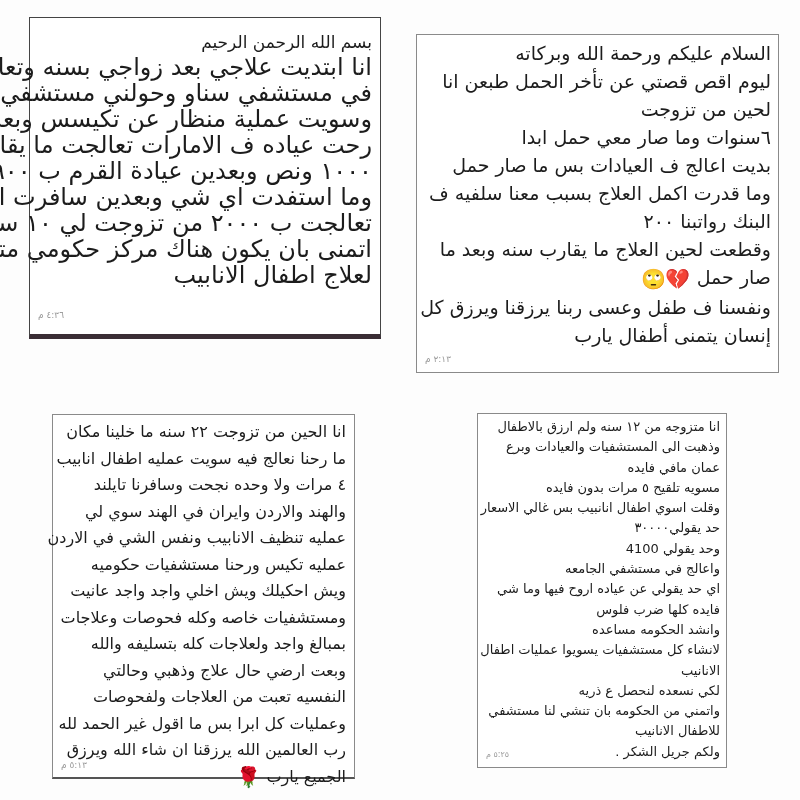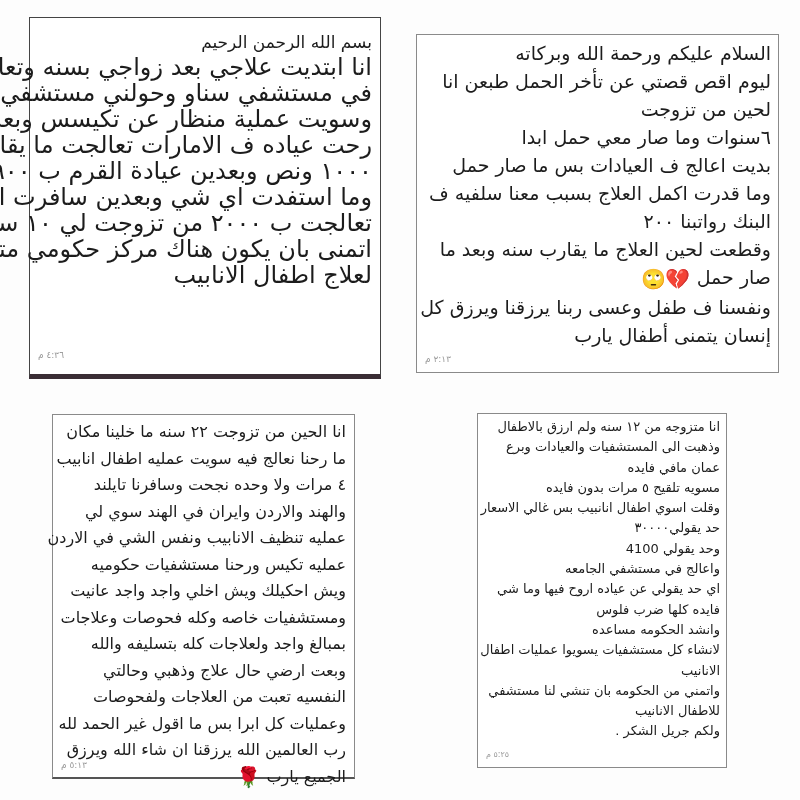--- a/index.html
+++ b/index.html
@@ -20,21 +20,21 @@
     .card .lines { position: absolute; right: 6px; left: 6px; top: 6px; }
     .line { white-space: nowrap; text-align: right; }
     .time {
       position: absolute;
       left: 8px;
       color: #9a9a9a;
       font-size: 9px;
       direction: rtl;
     }
     
-    #card1 { left: 29px; top: 17px; width: 352px; height: 362px; border-color: #444; border-bottom: 5px solid #3a2d35; }
+    #card1 { left: 29px; top: 17px; width: 352px; height: 322px; border-color: #444; border-bottom: 5px solid #3a2d35; }
     #card1 .lines { top: 12px; right: 8px; }
     #card1 .line { font-size: 24px; line-height: 26px; }
     #card1 .line.first { font-size: 17px; line-height: 24px; }
     #card1 .time { bottom: 14px; }
     
     #card2 { left: 416px; top: 34px; width: 363px; height: 339px; padding-left: 16px; }
     #card2 .lines { top: 4px; right: 7px; }
     #card2 .line { font-size: 19px; line-height: 28px; }
     #card2 .time { bottom: 8px; }
     
@@ -121,18 +121,19 @@
     <div class="line">مسويه تلقيح ٥ مرات بدون فايده</div>
     <div class="line">وقلت اسوي اطفال انانبيب بس غالي الاسعار</div>
     <div class="line">حد يقولي٣٠٠٠٠</div>
     <div class="line">وحد يقولي 4100</div>
     <div class="line">واعالج في مستشفي الجامعه</div>
     <div class="line">اي حد  يقولي عن عياده اروح فيها  وما شي</div>
     <div class="line">فايده كلها ضرب فلوس</div>
     <div class="line">وانشد الحكومه مساعده</div>
     <div class="line">لانشاء كل مستشفيات يسويوا عمليات اطفال</div>
     <div class="line">الانانيب</div>
+    <div class="line">لكي نسعده  لنحصل ع ذريه</div>
     <div class="line">واتمني من الحكومه  بان تنشي لنا مستشفي</div>
     <div class="line">للاطفال الانانيب</div>
     <div class="line">ولكم جريل الشكر .</div>
   </div>
   <div class="time">٥:٢٥ م</div>
 </div>
 
 </body></html>

